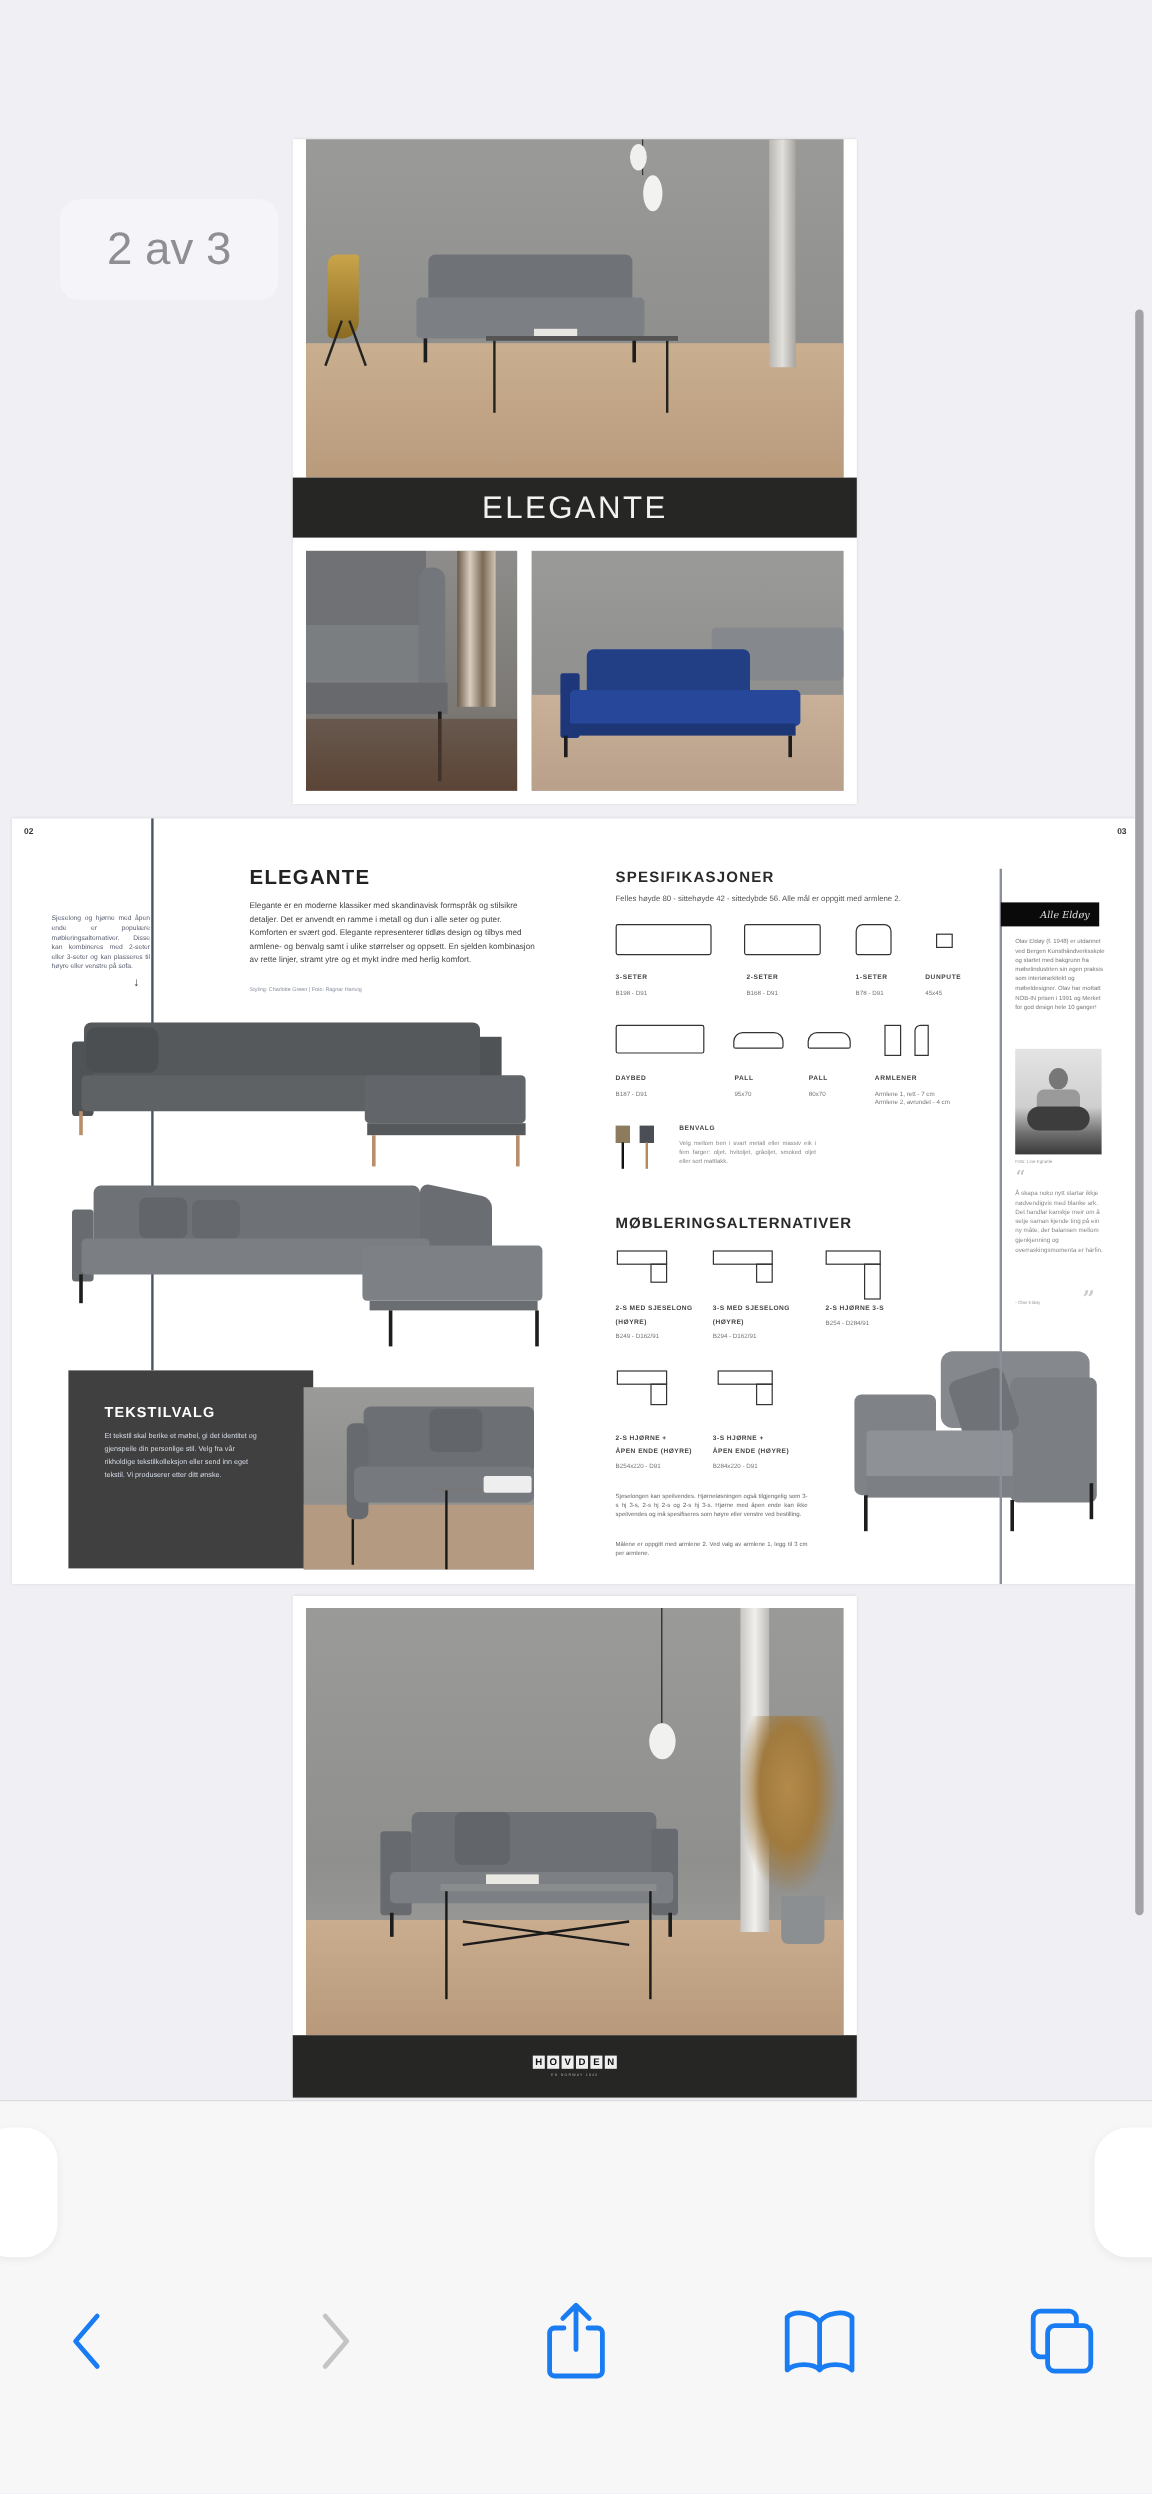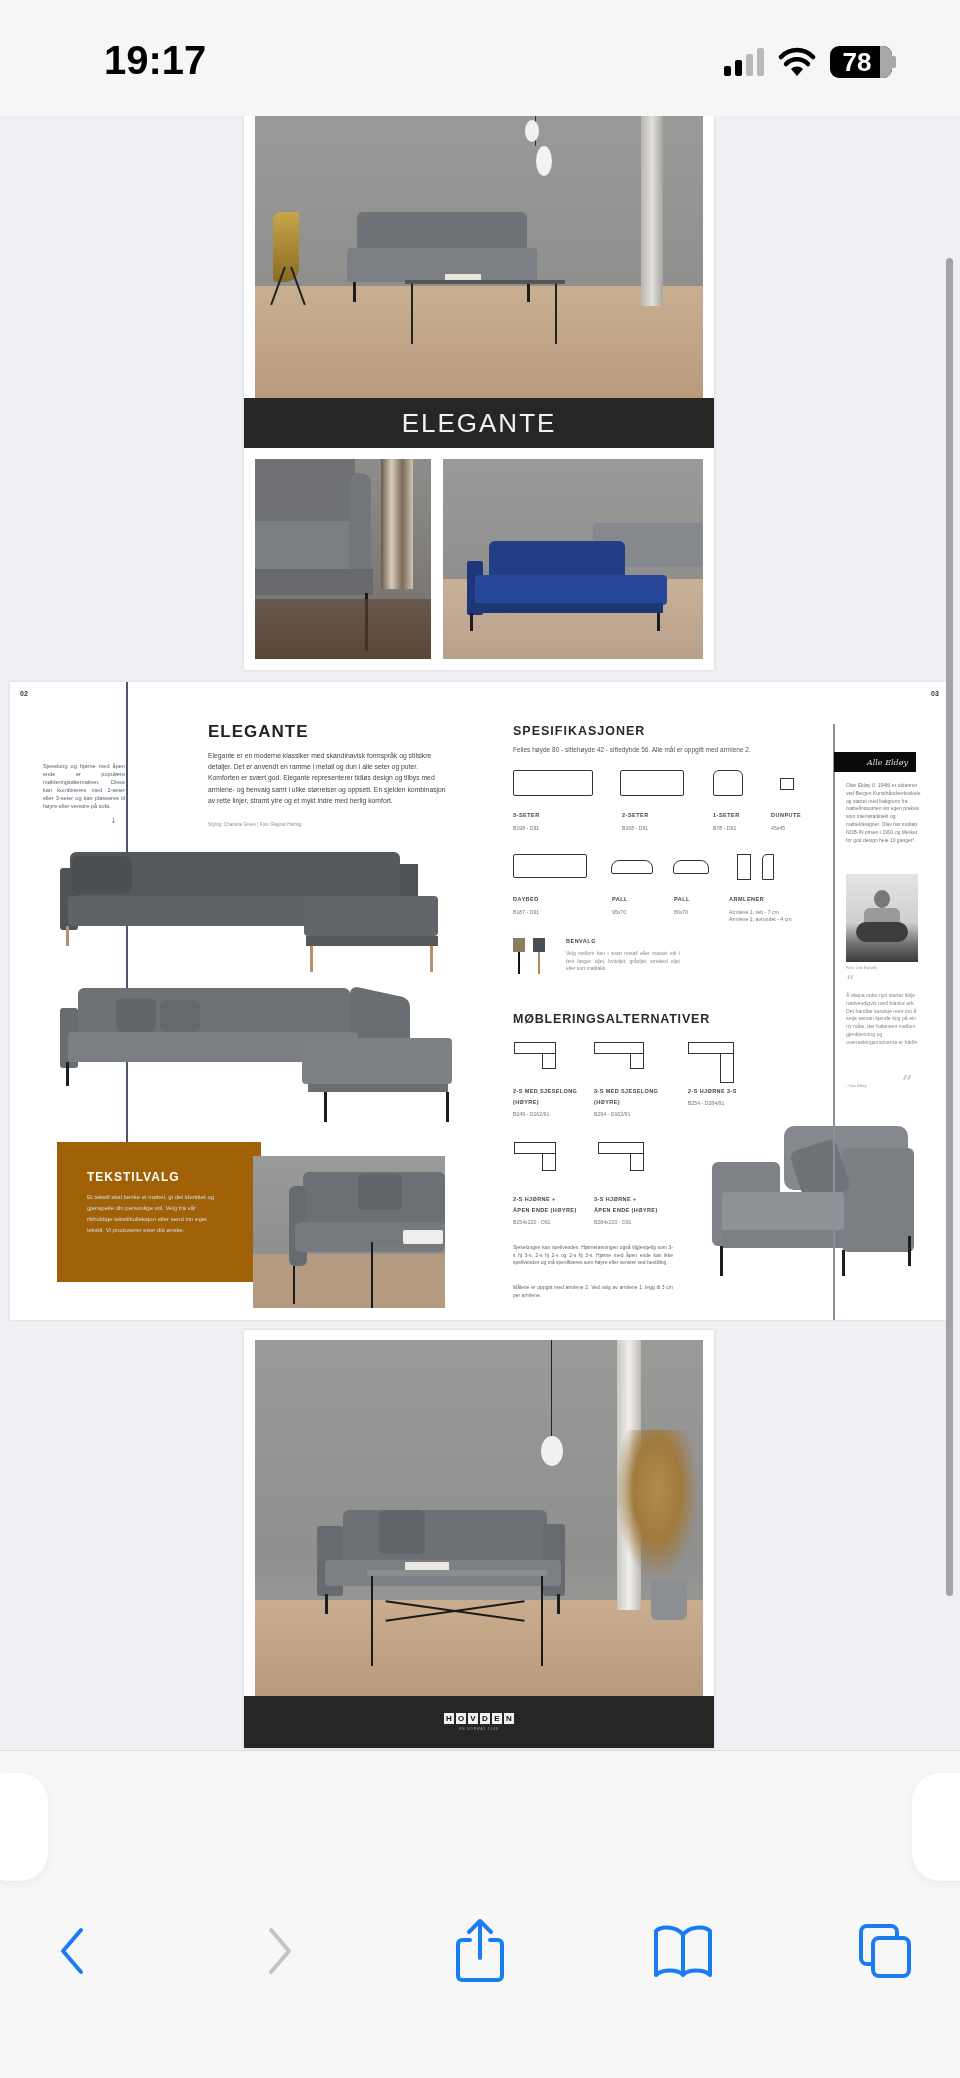--- a/index.html
+++ b/index.html
@@ -63,21 +63,21 @@
   .benvalg-title { position: absolute; left: 556px; top: 256px; font-size: 5.5px; font-weight: bold; color: #444; letter-spacing: 0.5px; }
   .benvalg-text { position: absolute; left: 556px; top: 268px; width: 114px; font-size: 5px; line-height: 7.5px; color: #888; text-align: justify; }
   .leg-swatch { position: absolute; width: 12px; height: 36px; }
 
   .mob-title { position: absolute; left: 503px; top: 330px; font-size: 12.5px; font-weight: bold; letter-spacing: 0.8px; color: #2a2a2a; }
   .mob-item { position: absolute; }
   .mob-item .lbl { font-size: 5.5px; font-weight: bold; color: #444; letter-spacing: 0.4px; line-height: 11px; }
   .mob-item .dim { font-size: 5.2px; color: #777; margin-top: 3px; }
   .mob-note { position: absolute; left: 503px; width: 160px; font-size: 5px; line-height: 7.6px; color: #666; text-align: justify; }
 
-  .tekstil-box { position: absolute; left: 47px; top: 460px; width: 204px; height: 140px; background: #a16207; color: #e8ebf2; }
+  .tekstil-box { position: absolute; left: 47px; top: 460px; width: 204px; height: 165px; background: #404040; color: #e8ebf2; }
   .tekstil-title { position: absolute; left: 30px; top: 28px; font-size: 12px; font-weight: bold; letter-spacing: 1px; color: #fff; }
   .tekstil-text { position: absolute; left: 30px; top: 50px; width: 136px; font-size: 6px; line-height: 11px; color: #d5dae6; }
 
   .bio-sig { position: absolute; left: 824px; top: 70px; width: 82px; height: 20px; background: #0a0a0a; color: #ddd; font-family: "DejaVu Serif", serif; font-style: italic; font-size: 8px; display: flex; align-items: center; justify-content: flex-end; padding-right: 8px; }
   .bio-text { position: absolute; left: 836px; top: 100px; width: 76px; font-size: 5px; line-height: 7.8px; color: #777; }
   .bio-photo { position: absolute; left: 836px; top: 192px; width: 72px; height: 88px; background: linear-gradient(180deg,#e4e4e4 0%, #cfcfcf 55%, #6f6f6f 80%, #3a3a3a 100%); }
   .bio-caption { position: absolute; left: 836px; top: 284px; font-size: 3.8px; color: #999; }
   .quote-open { position: absolute; left: 836px; top: 290px; font-size: 16px; color: #bbb; font-family: "DejaVu Serif", serif; }
   .quote-text { position: absolute; left: 836px; top: 310px; width: 76px; font-size: 5.2px; line-height: 7.8px; color: #888; }
   .quote-author { position: absolute; left: 836px; top: 402px; font-size: 3.8px; color: #999; }
@@ -98,44 +98,22 @@
   .url-text { font-size: 40px; color: #111; }
   .reload { position: absolute; right: 30px; top: 30px; width: 44px; height: 50px; }
   .toolbar { position: absolute; left: 0; top: 155px; width: 960px; height: 90px; }
   .tb-btn { position: absolute; top: 0; width: 80px; height: 90px; display: flex; align-items: center; justify-content: center; }
 </style>
 </head>
 <body>
 
 <div class="screen">
 
-  <div class="status-bar">
-    <div class="status-time">19:17</div>
-    <div class="status-icons">
-      <div class="signal">
-        <span style="height:10px"></span>
-          <span style="height:16px"></span>
-          <span class="dim" style="height:22px"></span>
-          <span class="dim" style="height:28px"></span>
-      </div>
-      <svg width="38" height="30" viewBox="0 0 38 30">
-        <path d="M19 29 L13 22 A8.5 8.5 0 0 1 25 22 Z" fill="#000"></path>
-        <path d="M8 17 A15 15 0 0 1 30 17" stroke="#000" stroke-width="4.5" fill="none" stroke-linecap="round"></path>
-        <path d="M3 10 A22 22 0 0 1 35 10" stroke="#000" stroke-width="4.5" fill="none" stroke-linecap="round"></path>
-      </svg>
-      <div style="display:flex;align-items:center">
-        <div class="battery">
-          <div class="empty"></div>
-          <span class="battery-label">78</span>
-        </div>
-        <div class="battery-tip" style="margin-left:0"></div>
-      </div>
-    </div>
-  </div>
-
+
+  <div class="page-indicator">2 av 3</div>
   <div class="scrollbar"></div>
 
   <div class="page page1">
     <div class="photo wall p1-main">
       <div style="position:absolute;left:0;top:170px;width:448px;height:112px;background:linear-gradient(180deg,#c9ae90,#b99b7c)"></div>
       <div style="position:absolute;right:40px;top:0;width:22px;height:190px;background:linear-gradient(90deg,#b9b6b1,#e2e0dc,#a8a5a0)"></div>
       <div style="position:absolute;left:280px;top:0;width:1px;height:30px;background:#333"></div>
       <div style="position:absolute;left:270px;top:4px;width:14px;height:22px;background:#f0f0ee;border-radius:50%"></div>
       <div style="position:absolute;left:281px;top:30px;width:16px;height:30px;background:#f2f2f0;border-radius:50%"></div>
       <div style="position:absolute;left:18px;top:96px;width:26px;height:70px;background:linear-gradient(180deg,#c9a44a,#8a6b23);border-radius:8px 2px 14px 4px"></div>

